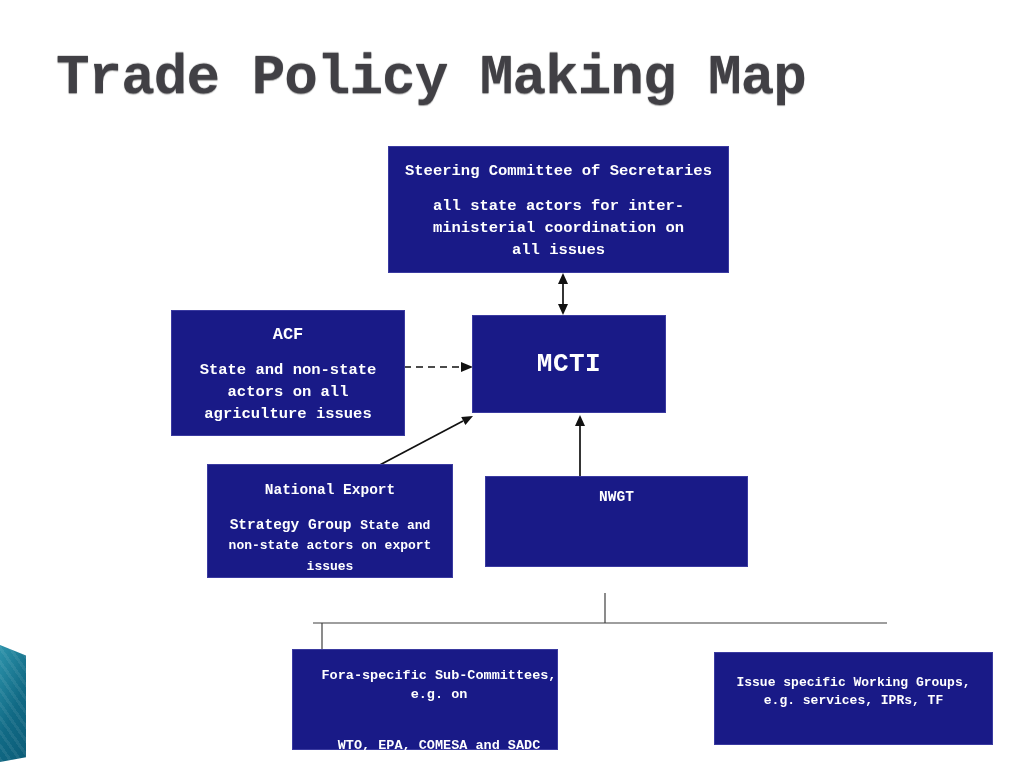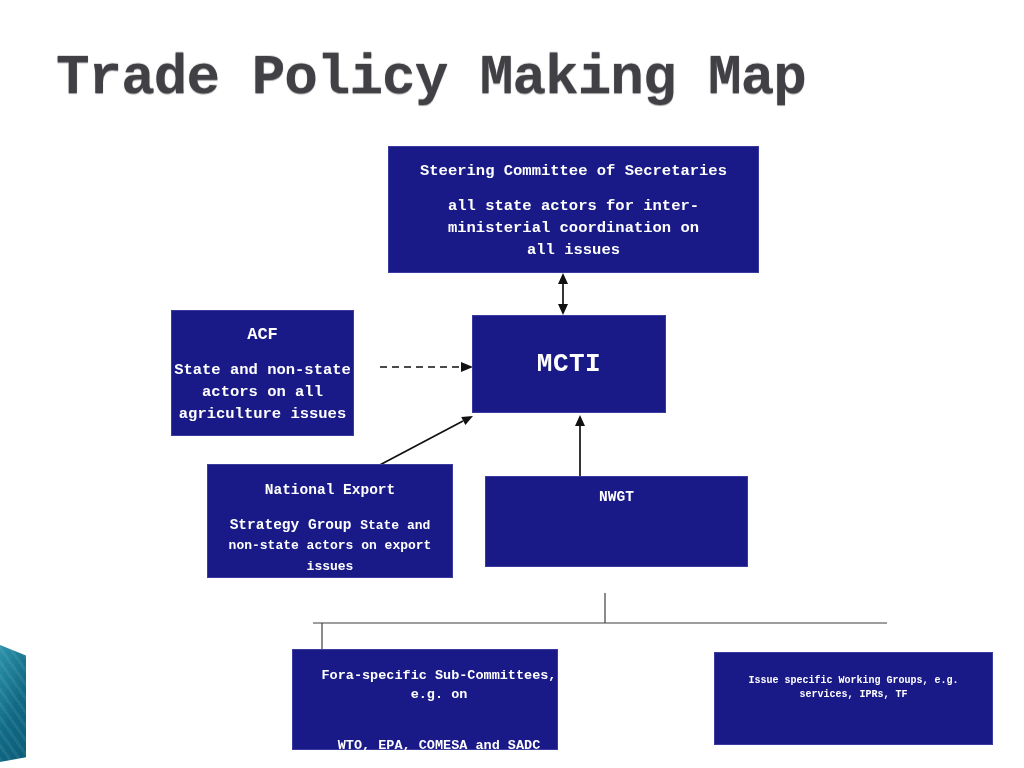--- a/index.html
+++ b/index.html
@@ -11,46 +11,46 @@
     position:absolute;left:56px;top:46px;margin:0;
     font-size:56px;font-weight:700;letter-spacing:-1px;color:#414045;
     text-shadow:0 1px 1px rgba(40,40,40,.45), 0 -1px 0 rgba(120,120,120,.25);
   }
   .nbox{
     position:absolute;background:#191a87;border:1px solid #3a3aa0;
     color:#ffffff;text-align:center;box-sizing:border-box;
   }
   .nbox p{margin:0;font-weight:700;line-height:1.42;}
   
-  .b-steering{left:388px;top:146px;width:371px;height:127px;padding-top:13px;}
+  .b-steering{left:388px;top:146px;width:341px;height:127px;padding-top:13px;}
   .b-steering .bd{font-size:15.5px;margin:13px auto 0;max-width:252px;}
   .b-steering .hd{font-size:15.5px;}
   
-  .b-acf{left:171px;top:310px;width:183px;height:126px;padding-top:12px;}
+  .b-acf{left:171px;top:310px;width:234px;height:126px;padding-top:12px;}
   .b-acf .hd{font-size:17px;}
   .b-acf .bd{font-size:15.5px;margin:12px auto 0;max-width:186px;}
   
   .b-mcti{left:472px;top:315px;width:194px;height:98px;display:flex;align-items:center;justify-content:center;}
   .b-mcti .hd{font-size:26px;letter-spacing:.5px;}
   
   .b-nesg{left:207px;top:464px;width:246px;height:114px;padding-top:15px;}
   .b-nesg .hd{font-size:14.5px;}
   .b-nesg .bd{font-size:14.5px;margin:14px auto 0;max-width:212px;}
   .b-nesg .bd .small{font-size:13px;}
   
   .b-nwgt{left:485px;top:476px;width:263px;height:91px;padding-top:10px;}
   .b-nwgt .hd{font-size:14.5px;}
   .b-nwgt .bd{font-size:13.5px;margin:16px auto 0;max-width:232px;}
   
   .b-fora{left:292px;top:649px;width:266px;height:101px;padding-top:16px;padding-left:28px;}
   .b-fora .hd{font-size:13.5px;}
   .b-fora .bd{font-size:13.5px;margin:32px auto 0;}
   
   .b-issue{left:714px;top:652px;width:279px;height:93px;padding-top:21px;}
-  .b-issue .bd{font-size:10px;margin:0 auto;max-width:242px;}
+  .b-issue .bd{font-size:13px;margin:0 auto;max-width:242px;}
   
   .overlay{position:absolute;left:0;top:0;width:1024px;height:768px;pointer-events:none;}
   
   .teal-ribbon{
     position:absolute;left:0;top:645px;width:26px;height:117px;
     background:
       repeating-linear-gradient(55deg, rgba(255,255,255,0.07) 0 3px, rgba(255,255,255,0) 3px 8px),
       linear-gradient(115deg,#2d93ab 0%,#116a85 55%,#0b5b77 100%);
     clip-path:polygon(0 0, 100% 9%, 100% 96%, 0 100%);
   }

